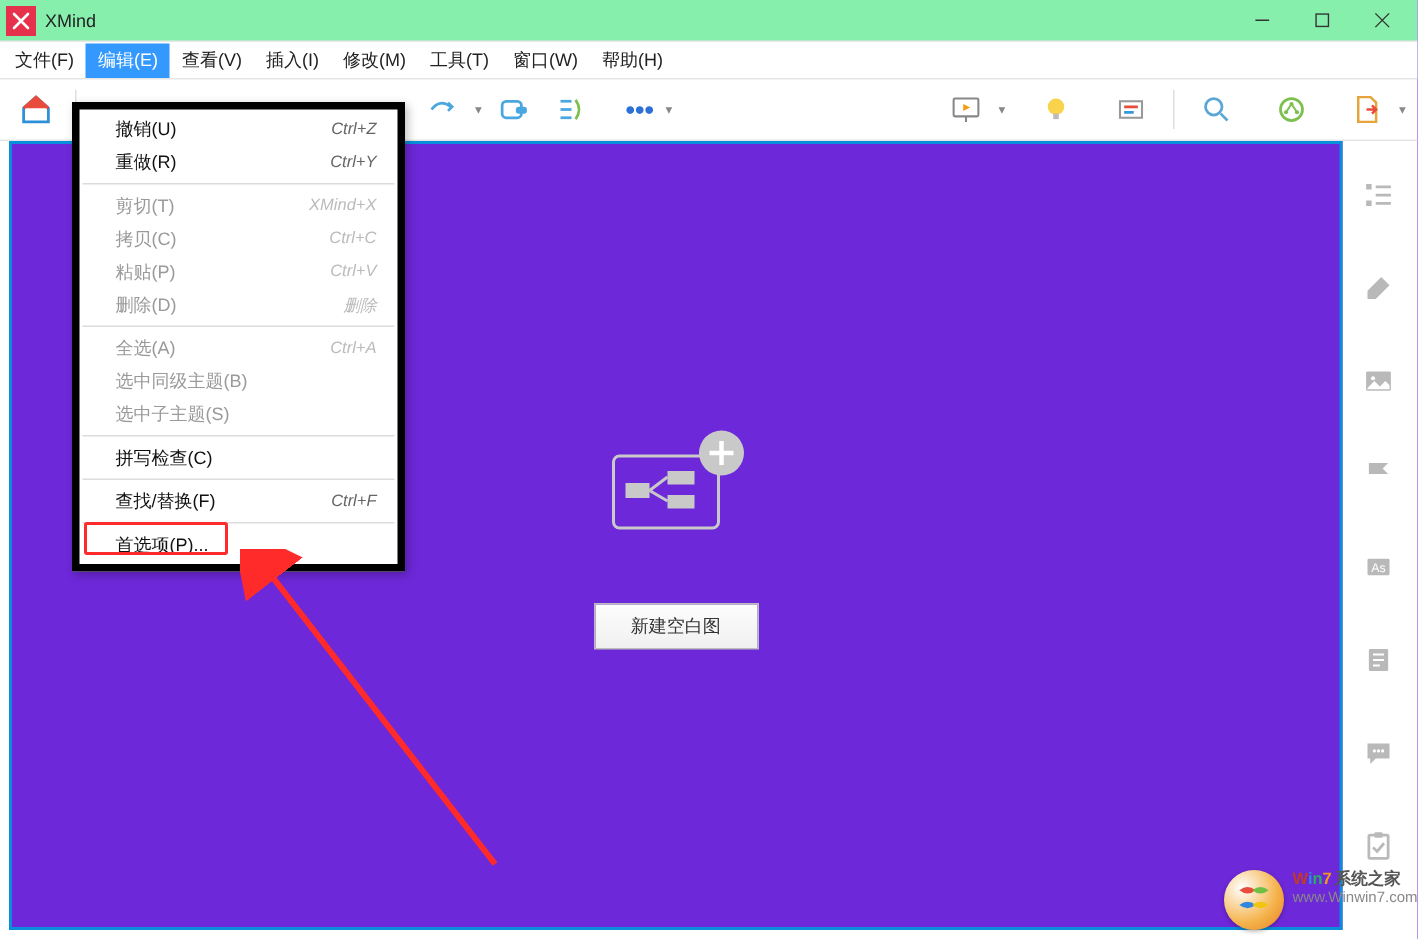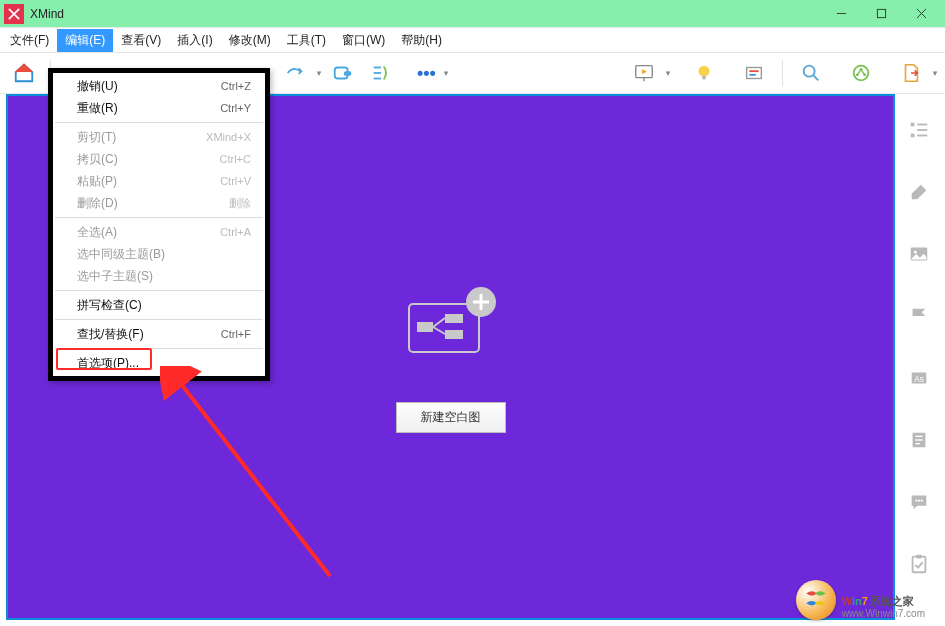--- a/index.html
+++ b/index.html
@@ -34,30 +34,30 @@
 
 .rightbar { position:absolute; top:94px; right:4px; width:44px; bottom:6px; display:flex; flex-direction:column; align-items:center; gap:38px; padding-top:24px; }
 .ricon { width:28px; height:24px; display:flex; align-items:center; justify-content:center; color:#b9b9b9; }
 .ricon svg { width:22px; height:22px; fill:#b9b9b9; }
 
 
 .dropdown { position:absolute; top:68px; left:48px; width:222px; background:#fff; border:5px solid #000000; box-shadow:2px 2px 6px rgba(0,0,0,.25); padding:2px 0; font-size:12px; color:#111; }
 .dd-row { display:flex; align-items:center; height:22px; padding:0 14px 0 24px; }
 .dd-row.disabled { color:#9a9a9a; }
 .dd-label { flex:1; }
-.dd-sc { color:#666; font-size:11px; }
+.dd-sc { color:#666; font-size:11px;font-style:italic; }
 .dd-row.disabled .dd-sc { color:#bbb; }
 .dd-sep { height:1px; background:#dcdcdc; margin:3px 2px; }
 .dd-highlight { position:absolute; left:56px; top:348px; width:96px; height:22px; border:2px solid #ff2a2a; border-radius:2px; pointer-events:none; }
 
 
 .arrow { position:absolute; left:160px; top:366px; width:180px; height:220px; pointer-events:none; }
 
 
-.watermark { position:absolute; right:20px; bottom:6px; display:flex; align-items:flex-end; gap:6px; }
+.watermark { position:absolute; right:0; bottom:6px; display:flex; align-items:flex-start; gap:6px; }
 .wm-ball { width:40px; height:40px; border-radius:50%; background:radial-gradient(circle at 30% 30%,#fff,#f5b24a 60%,#e67e22); box-shadow:0 1px 3px rgba(0,0,0,.3); display:flex; align-items:center; justify-content:center; }
 .wm-txt { display:flex; flex-direction:column; font-size:11px; line-height:1.2; }
 .wm-top { font-weight:bold; }
 .wm-top .w { color:#c0392b; } .wm-top .i { color:#2e86de; } .wm-top .n { color:#27ae60; } .wm-top .seven { color:#f39c12; }
 .wm-top .cn { color:#555; margin-left:2px; }
 .wm-url { color:#888; font-size:10px; }
 </style>
 </head>
 <body>
 

